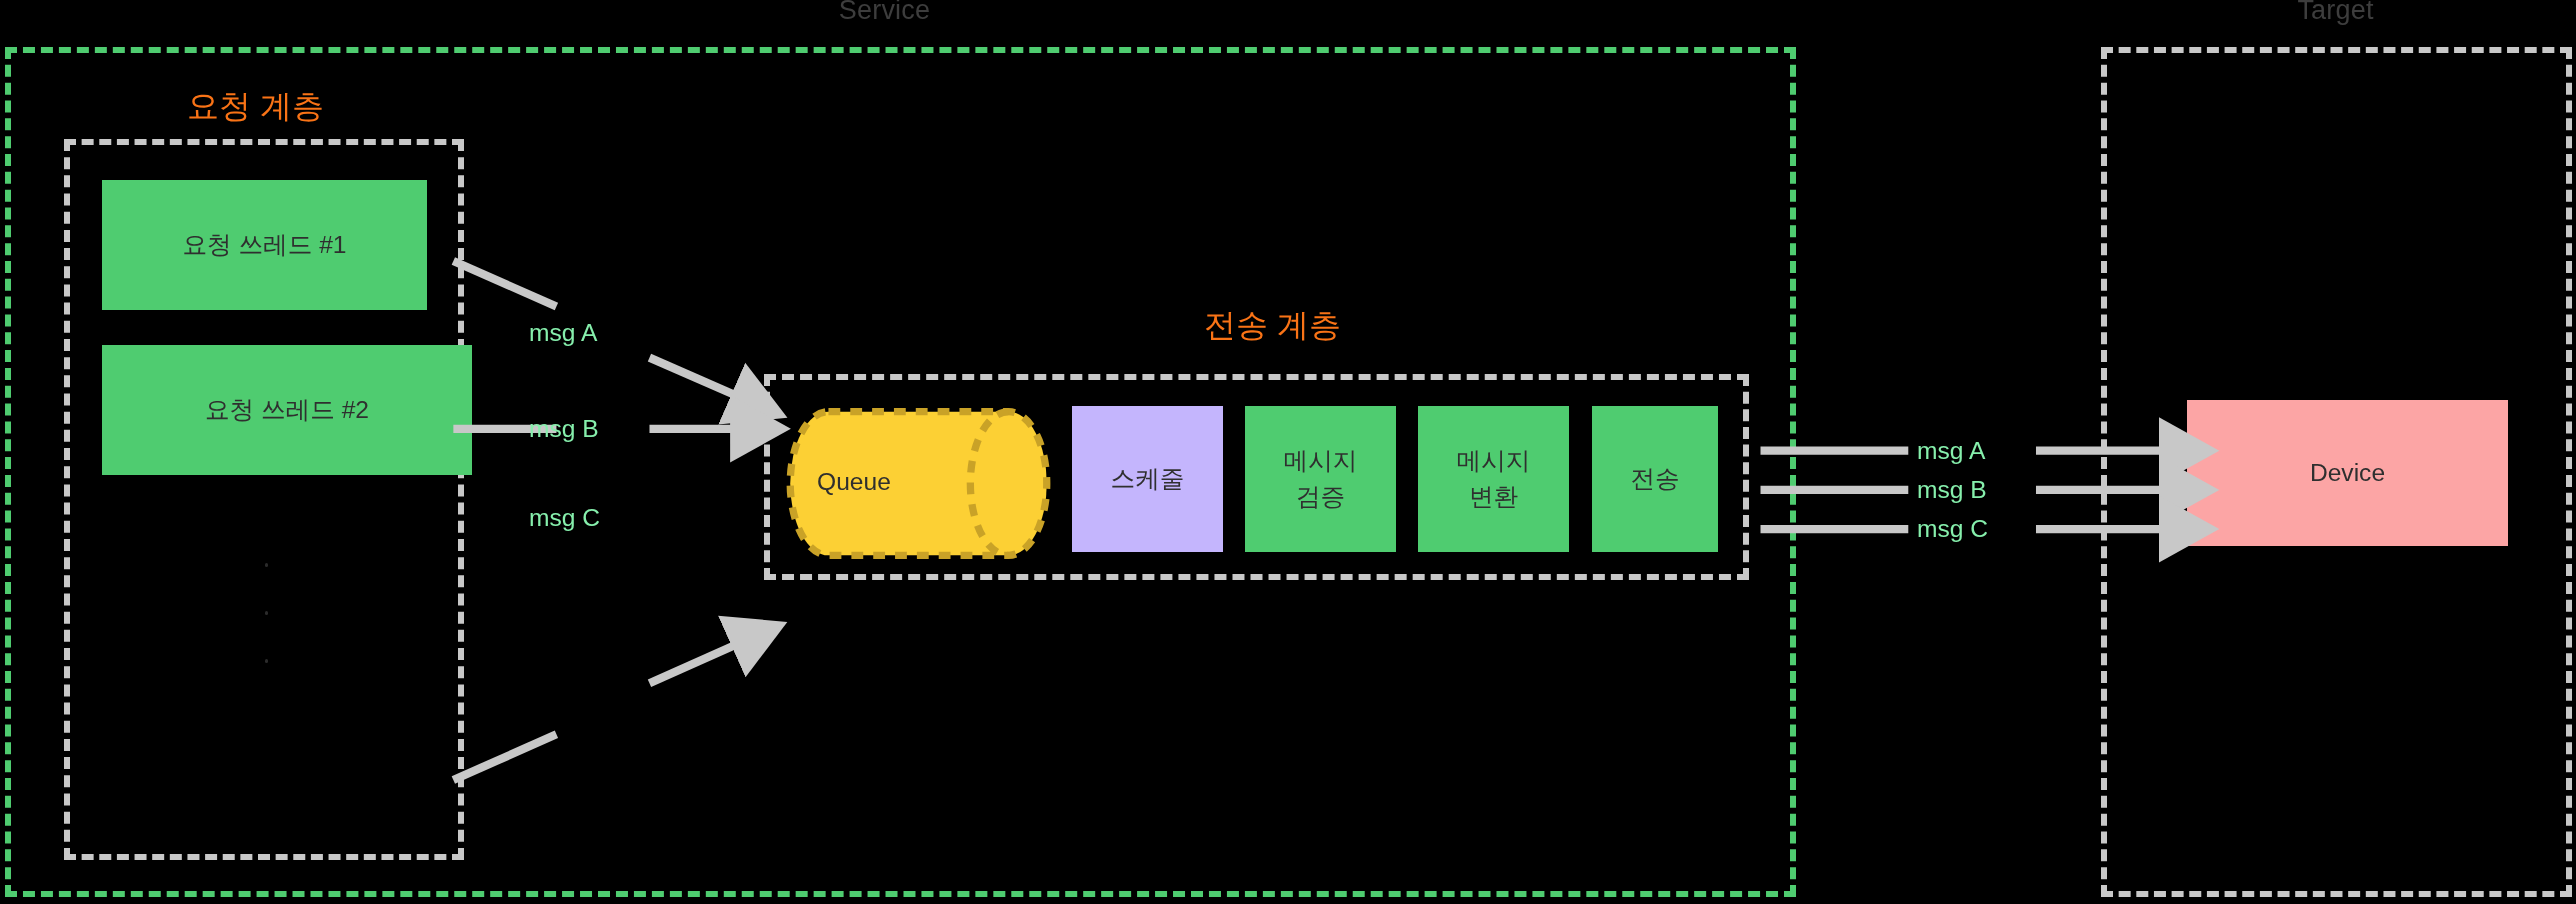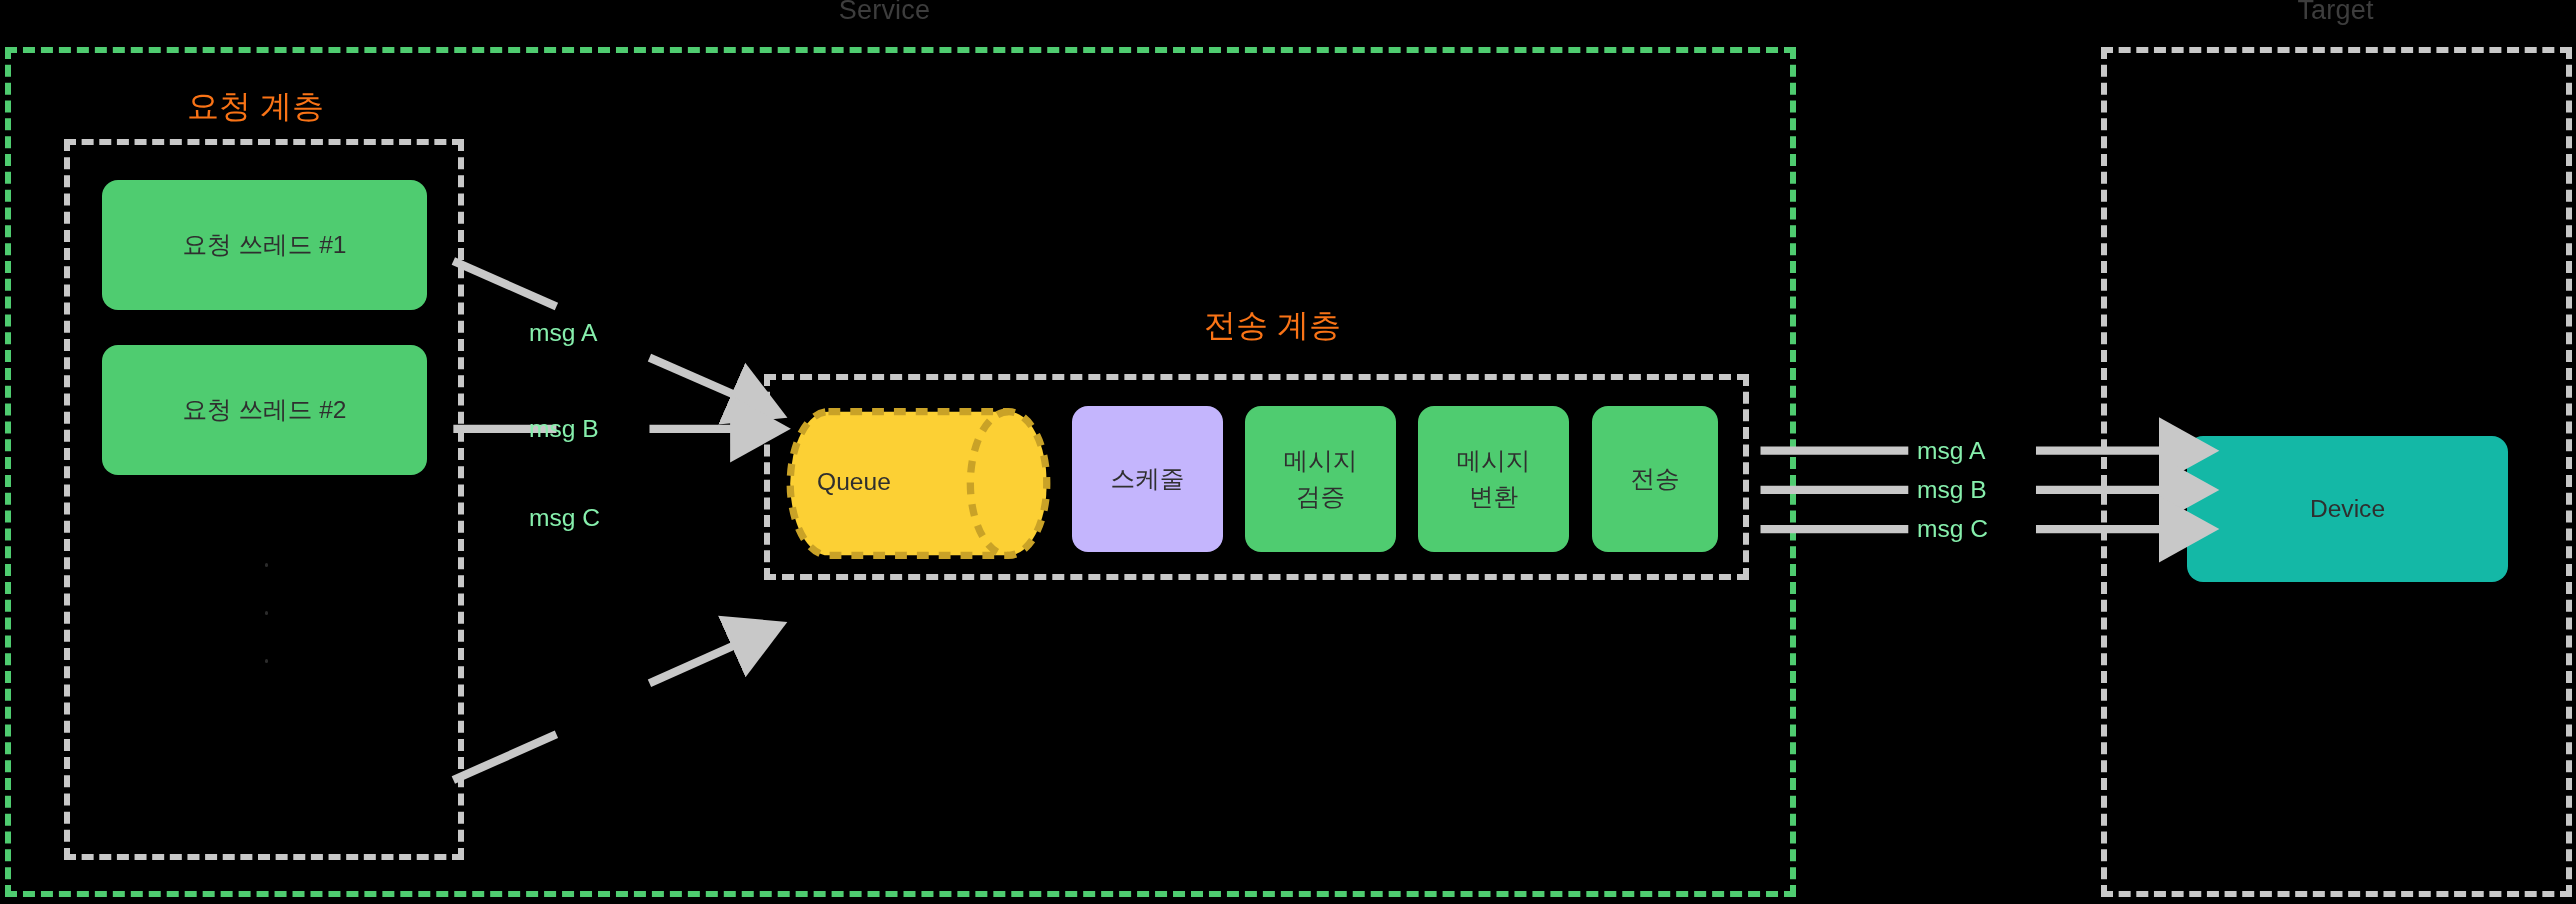--- a/index.html
+++ b/index.html
@@ -53,26 +53,26 @@
   .node {
     position: absolute;
     box-sizing: border-box;
     display: flex;
     align-items: center;
     justify-content: center;
     text-align: center;
     color: #2f2f2f;
     font-size: 24.6px;
     line-height: 1.45;
-    border-radius: 16px;
+    border-radius: 0;
     white-space: pre-line;
   }
   .node-green  { background: #4FCC70; }
   .node-yellow { background: #c4b5fd; }
-  .node-gray   { background: #14b8a6; margin-top: 36px; }
+  .node-gray   { background: #fca5a5; }
 
   
   .cylinder {
     position: absolute;
   }
   .cylinder svg { display: block; }
   .cylinder-label {
     position: absolute;
     color: #2f2f2f;
     font-size: 24.6px;
@@ -126,21 +126,21 @@
   <div class="dashed-box service-box" style="left:4.6px; top:47px; width:1791px; height:850px;"></div>
 
   <div class="dashed-box gray-box" style="left:2101px; top:47px; width:471px; height:850px;"></div>
 
   <div class="layer-caption" style="left:155px; top:85px; width:201px;">요청 계층</div>
 
   <div class="dashed-box gray-box" style="left:64px; top:139px; width:400px; height:721px;"></div>
 
   <div class="node node-green" style="left:102px; top:180px; width:325px; height:130px;">요청 쓰레드 #1</div>
 
-  <div class="node node-green" style="left:102px; top:345px; width:325px; height:130px;">요청 쓰레드 #2</div>
+  <div class="node node-green" style="left:102px; top:345px; width:370px; height:130px;">요청 쓰레드 #2</div>
 
   <div class="vdots" style="left:263px; top:563px; width:7.3px; height:100px;">
     <i></i>
       <i></i>
       <i></i>
   </div>
 
 
   <div class="layer-caption" style="left:1163px; top:304px; width:219px;">전송 계층</div>
 

